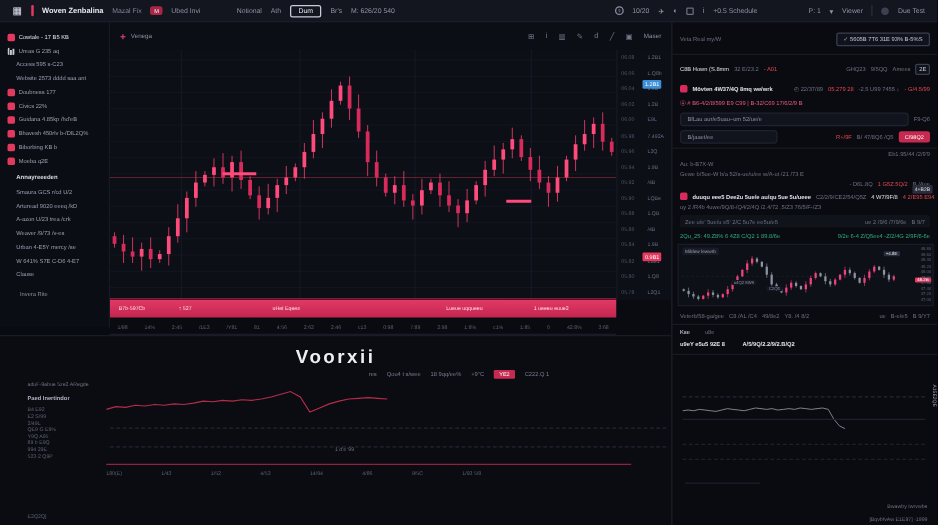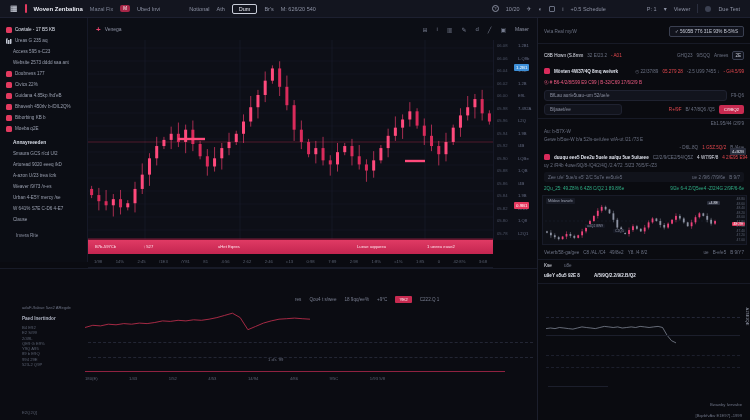--- a/index.html
+++ b/index.html
@@ -439,20 +439,21 @@
       <span>2:98</span>
       <span>1:8%</span>
       <span>c1%</span>
       <span>1:85</span>
       <span>0</span>
       <span>42:8%</span>
       <span>3:68</span>
     </div>
 
   <div class="bottom" style="border-top:1px solid #181b28">
+    <div class="bp-title">Voorxii</div>
     <div class="bp-meta">
       <span>res</span>
       <span>Qou4 t s/wee</span>
       <span>18 9qq/ee%</span>
       <span>+9°C</span>
       <span class="bp-badge">YE2</span>
       <span>C222.Q 1</span>
     </div>
     <div class="bp-legend">
       <div class="bp-leg-h1">aduF-9abue 5ze2 ARegde</div>

